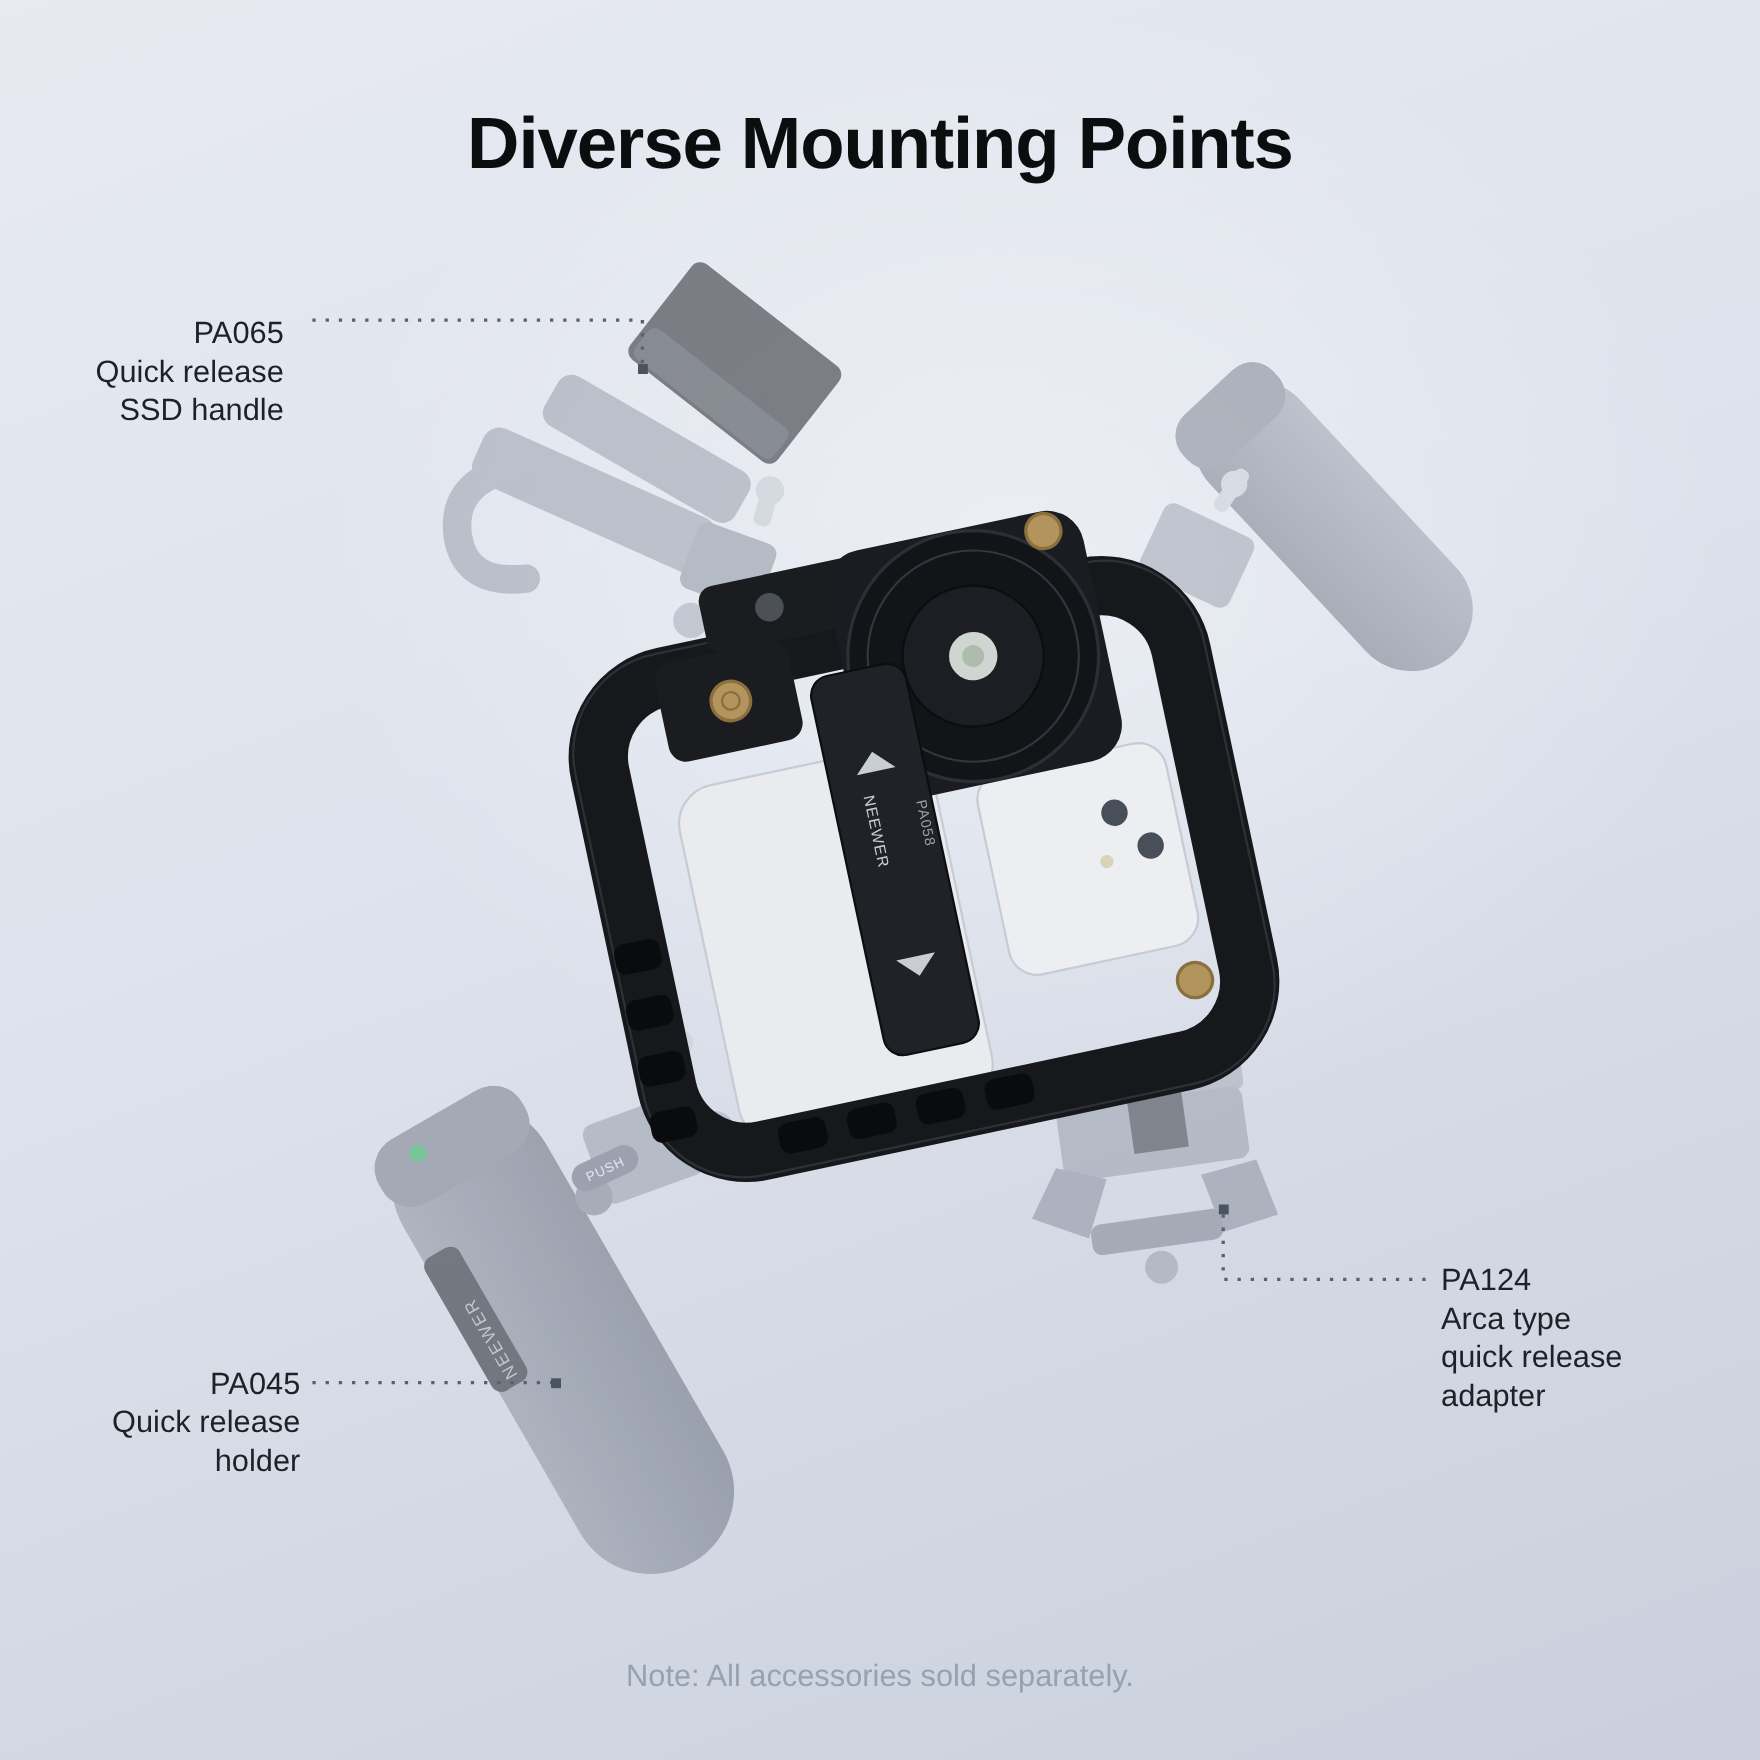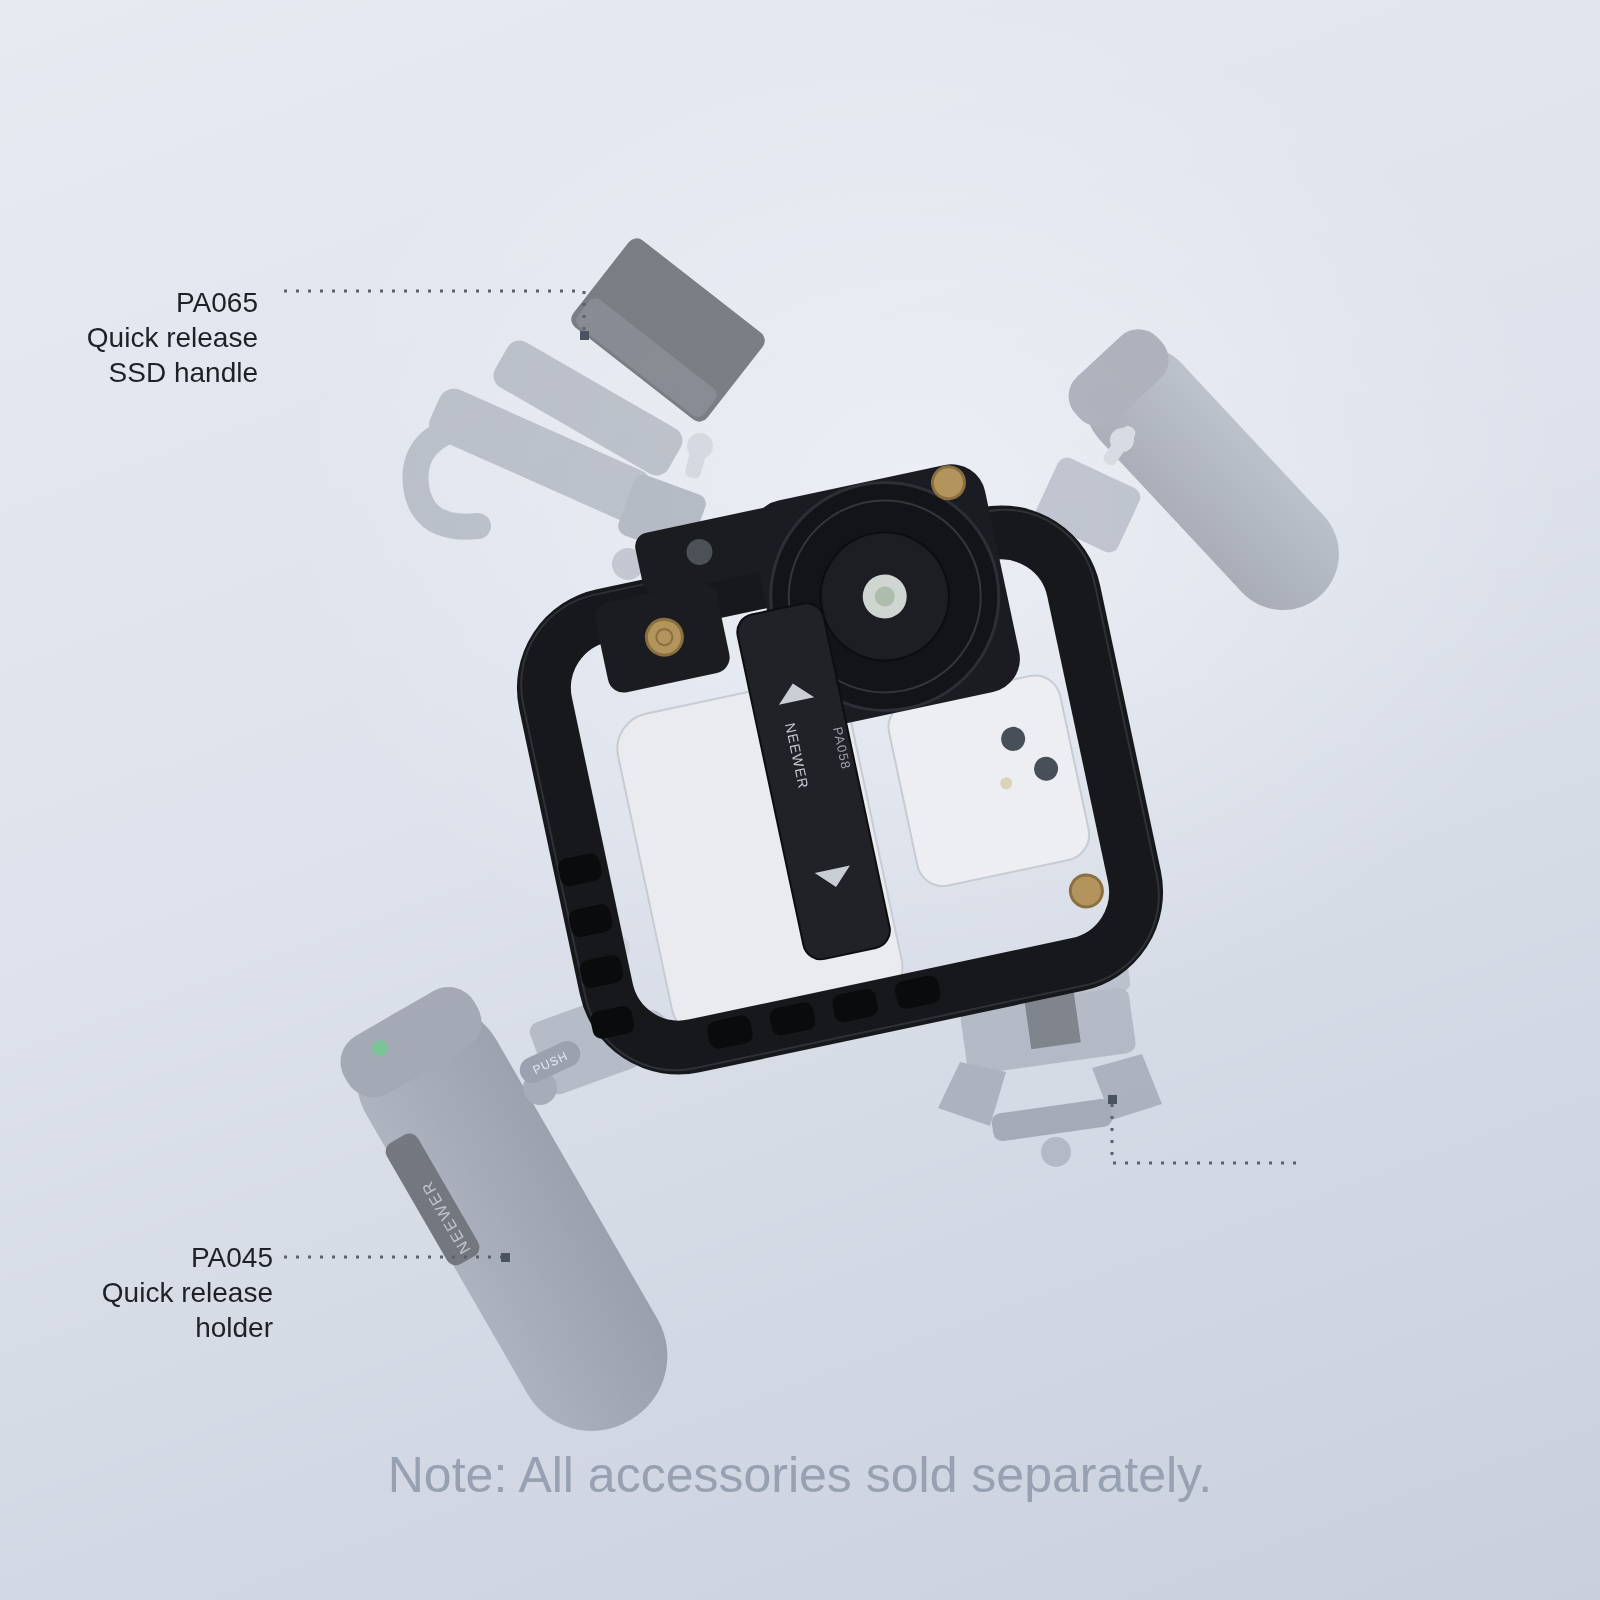--- a/index.html
+++ b/index.html
@@ -20,23 +20,23 @@
     letter-spacing:-1px;
   }
   .callout{
     position:absolute;
     font-size:28px;line-height:35px;color:#1e2126;
   }
   .callout .code{font-size:28px;}
   .callout-right{text-align:right;}
   .callout-left{text-align:left;}
   .note{
-    position:absolute;left:0;right:0;top:1446px;
+    position:absolute;left:0;right:0;top:1508px;
     text-align:center;
-    font-size:50px;color:#98a1b1;
+    font-size:28px;color:#98a1b1;
   }
 </style>
 </head>
 <body>
 
 <div class="stage">
 
   <svg width="1600" height="1600" viewBox="0 0 1600 1600">
     <defs>
       <linearGradient id="ghostGrad" x1="0" y1="0" x2="0" y2="1">
@@ -148,28 +148,35 @@
       <path d="M 284 1257 H 504"></path>
       <path d="M 1296 1163 H 1112 V 1102"></path>
     </g>
     <g fill="#4b5260">
       <rect x="580" y="331" width="9" height="9"></rect>
       <rect x="501" y="1253" width="9" height="9"></rect>
       <rect x="1108" y="1095" width="9" height="9"></rect>
     </g>
   </svg>
 
+  <div class="page-title">Diverse Mounting Points</div>
 
   <div class="callout callout-right" style="left:40px; top:285px; width:218px;">
     <div class="code">PA065</div>
     <div>Quick release</div>
     <div>SSD handle</div>
   </div>
 
   <div class="callout callout-right" style="left:55px; top:1240px; width:218px;">
     <div class="code">PA045</div>
     <div>Quick release</div>
     <div>holder</div>
   </div>
 
+  <div class="callout callout-left" style="left:1310px; top:1146px; width:260px;">
+    <div class="code">PA124</div>
+    <div>Arca type</div>
+    <div>quick release</div>
+    <div>adapter</div>
+  </div>
 
   <div class="note">Note: All accessories sold separately.</div>
 </div>
 
 </body></html>

